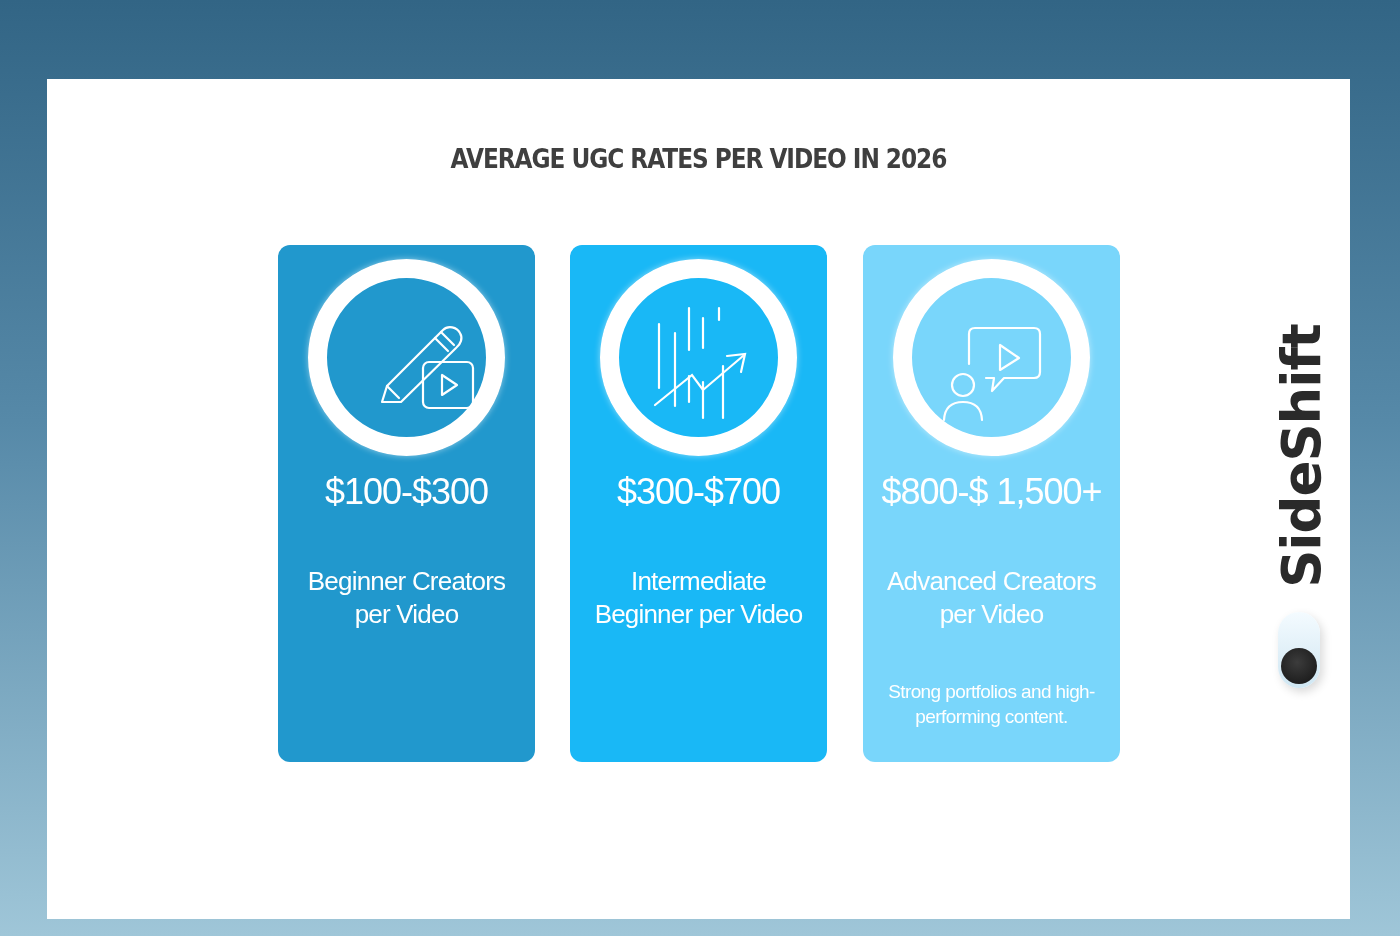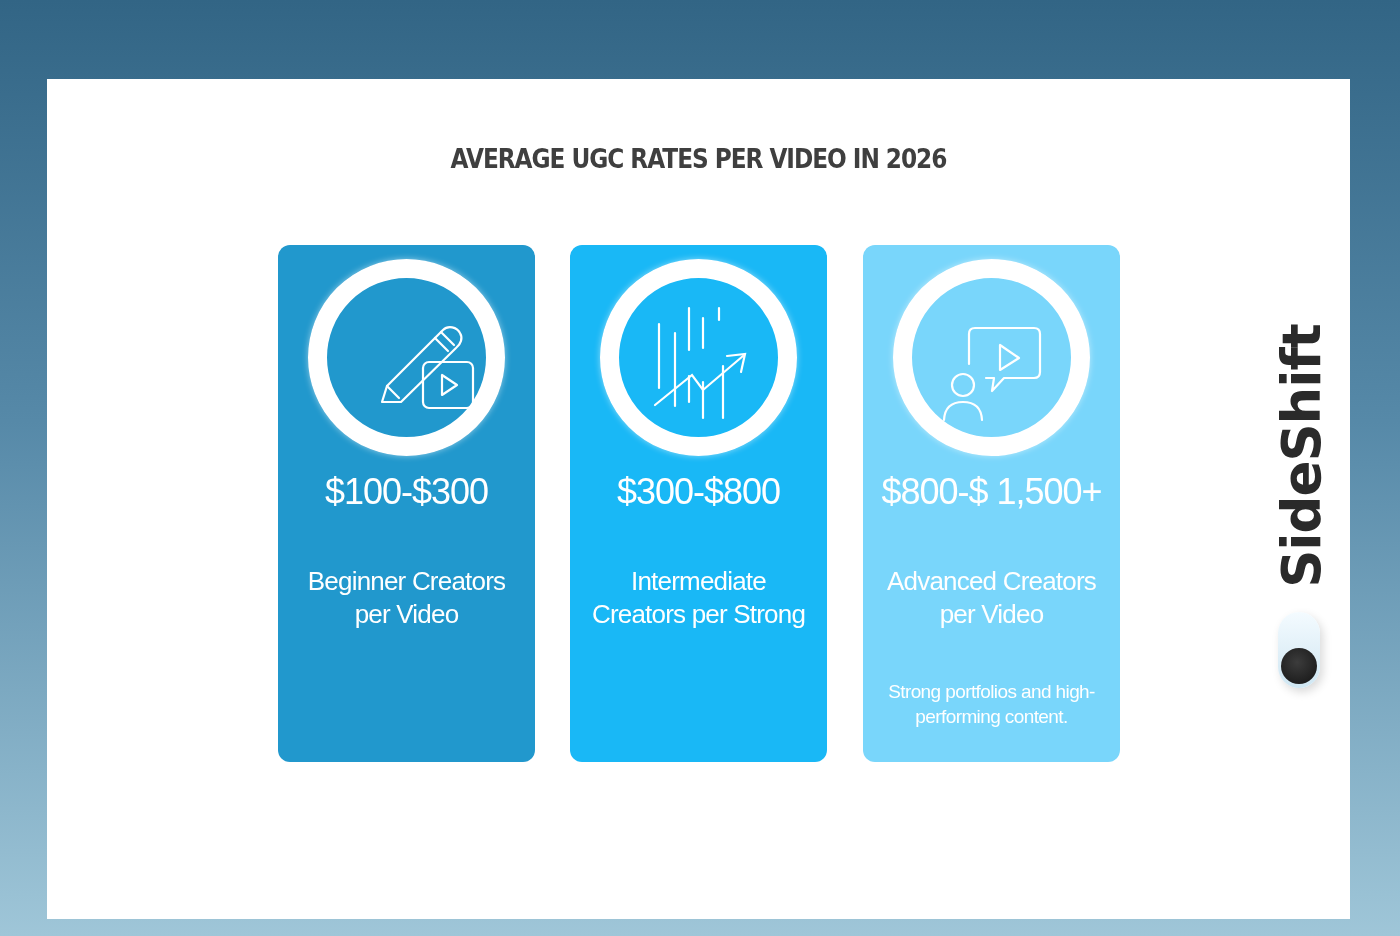--- a/index.html
+++ b/index.html
@@ -103,22 +103,22 @@
         <path d="M70 30 L70 72"></path>
         <path d="M70 98 L70 124"></path>
         <path d="M84 40 L84 70"></path>
         <path d="M84 104 L84 140"></path>
         <path d="M100 30 L100 42"></path>
         <path d="M104 88 L104 140"></path>
         <path d="M36 127 L73 97 L84 112 L124 78"></path>
         <path d="M108 78 L126 76 L122 94"></path>
       </svg>
     </div>
-    <div class="price">$300-$800</div>
-    <div class="label">Intermediate Creators per Strong</div>
+    <div class="price">$300-$700</div>
+    <div class="label">Intermediate Beginner per Video</div>
   </div>
 
   <div class="card c3">
     <div class="ring">
       <svg viewBox="0 0 159 159" fill="none" stroke="#fff" stroke-width="2.2" stroke-linejoin="round" stroke-linecap="round">
         <path d="M57 86 L57 56 Q57 50 63 50 L122 50 Q128 50 128 56 L128 94 Q128 100 122 100 L92 100 L80 113 L82 100 L74 100"></path>
         <path d="M88 67 L88 92 L107 80 Z"></path>
         <circle cx="51" cy="107" r="11"></circle>
         <path d="M32 142 Q33 124 51 124 Q69 124 70 142"></path>
       </svg>

